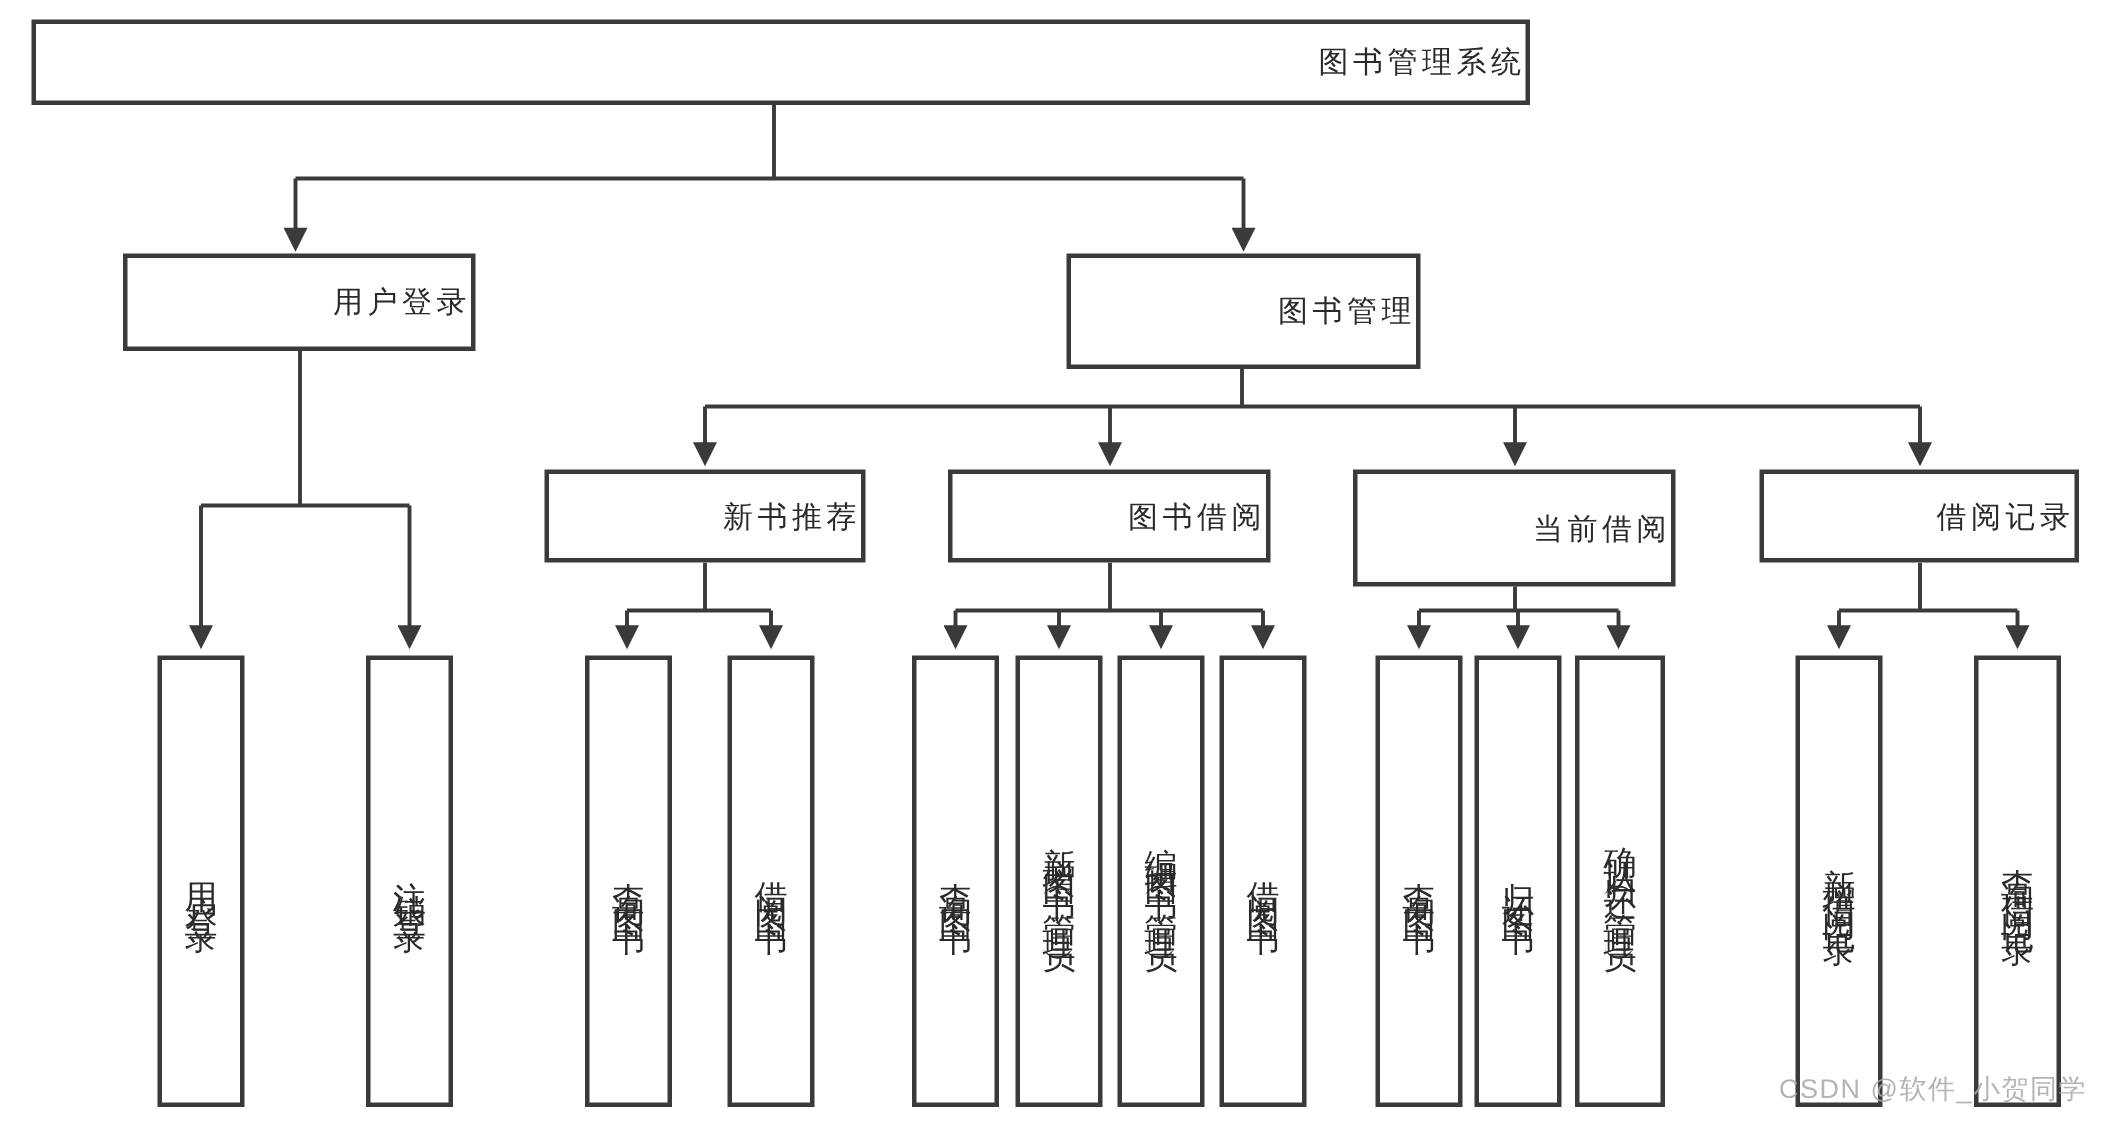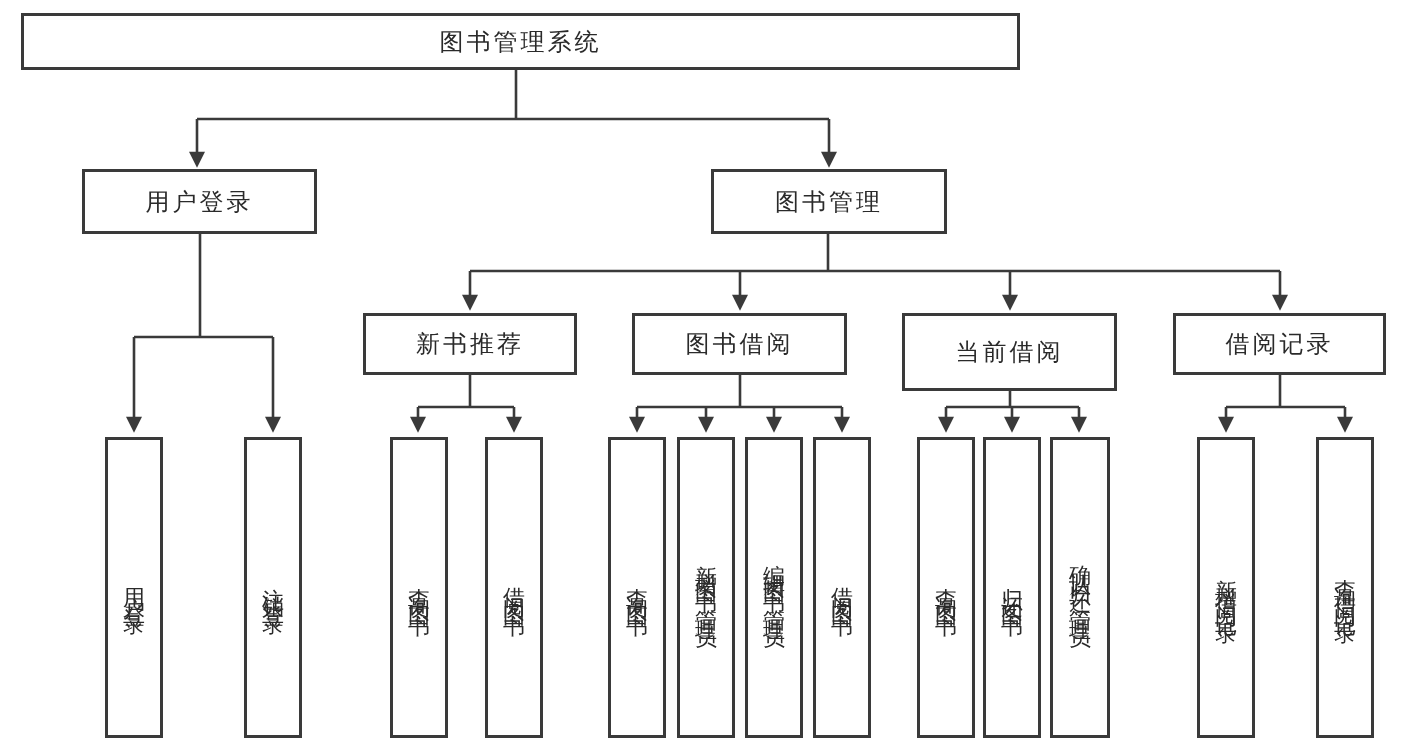--- a/index.html
+++ b/index.html
@@ -17,23 +17,23 @@
     overflow:hidden;
   }
   .stage{position:relative;width:1405px;height:747px;background:var(--background);}
   .wires{position:absolute;left:0;top:0;pointer-events:none;}
   .wires path{stroke:var(--line);stroke-width:2.6;fill:none;}
   .wires marker path{fill:var(--line);stroke:none;}
   .node{
     position:absolute;box-sizing:border-box;
     border:3px solid var(--border);
     background:var(--background);
-    display:flex;align-items:center;justify-content:center;
+    display:flex;align-items:center;justify-content:flex-end;
     color:var(--text);
-    font-size:24px;letter-spacing:3px;
+    font-size:20px;letter-spacing:3px;
     white-space:nowrap;
     z-index:2;
   }
   .leaf{
     position:absolute;box-sizing:border-box;
     width:58px;height:301px;top:437px;
     border:3px solid var(--border);
     background:var(--background);
     display:flex;align-items:center;justify-content:center;
     z-index:2;
@@ -107,21 +107,21 @@
     <path d="M1345 407 V428" marker-end="url(#arrow)"></path>
   </svg>
 
   <div class="node" style="left:21px;top:13px;width:999px;height:57px">
     <span>图书管理系统</span>
   </div>
 
   <div class="node" style="left:82px;top:169px;width:235px;height:65px">
     <span>用户登录</span>
   </div>
-  <div class="node" style="left:711px;top:169px;width:236px;height:65px">
+  <div class="node" style="left:711px;top:169px;width:236px;height:77px">
     <span>图书管理</span>
   </div>
 
   <div class="node" style="left:632px;top:313px;width:215px;height:62px">
     <span>图书借阅</span>
   </div>
   <div class="node" style="left:363px;top:313px;width:214px;height:62px">
     <span>新书推荐</span>
   </div>
   <div class="node" style="left:902px;top:313px;width:215px;height:78px">
@@ -168,14 +168,15 @@
     <span class="vtxt">确认归还（管理员）</span>
   </div>
 
   <div class="leaf" style="left:1197px">
     <span class="vtxt">新增借阅记录</span>
   </div>
   <div class="leaf" style="left:1316px">
     <span class="vtxt">查询借阅记录</span>
   </div>
 
+  <div class="watermark">CSDN @软件_小贺同学</div>
 
 </div>
 
 </body></html>

